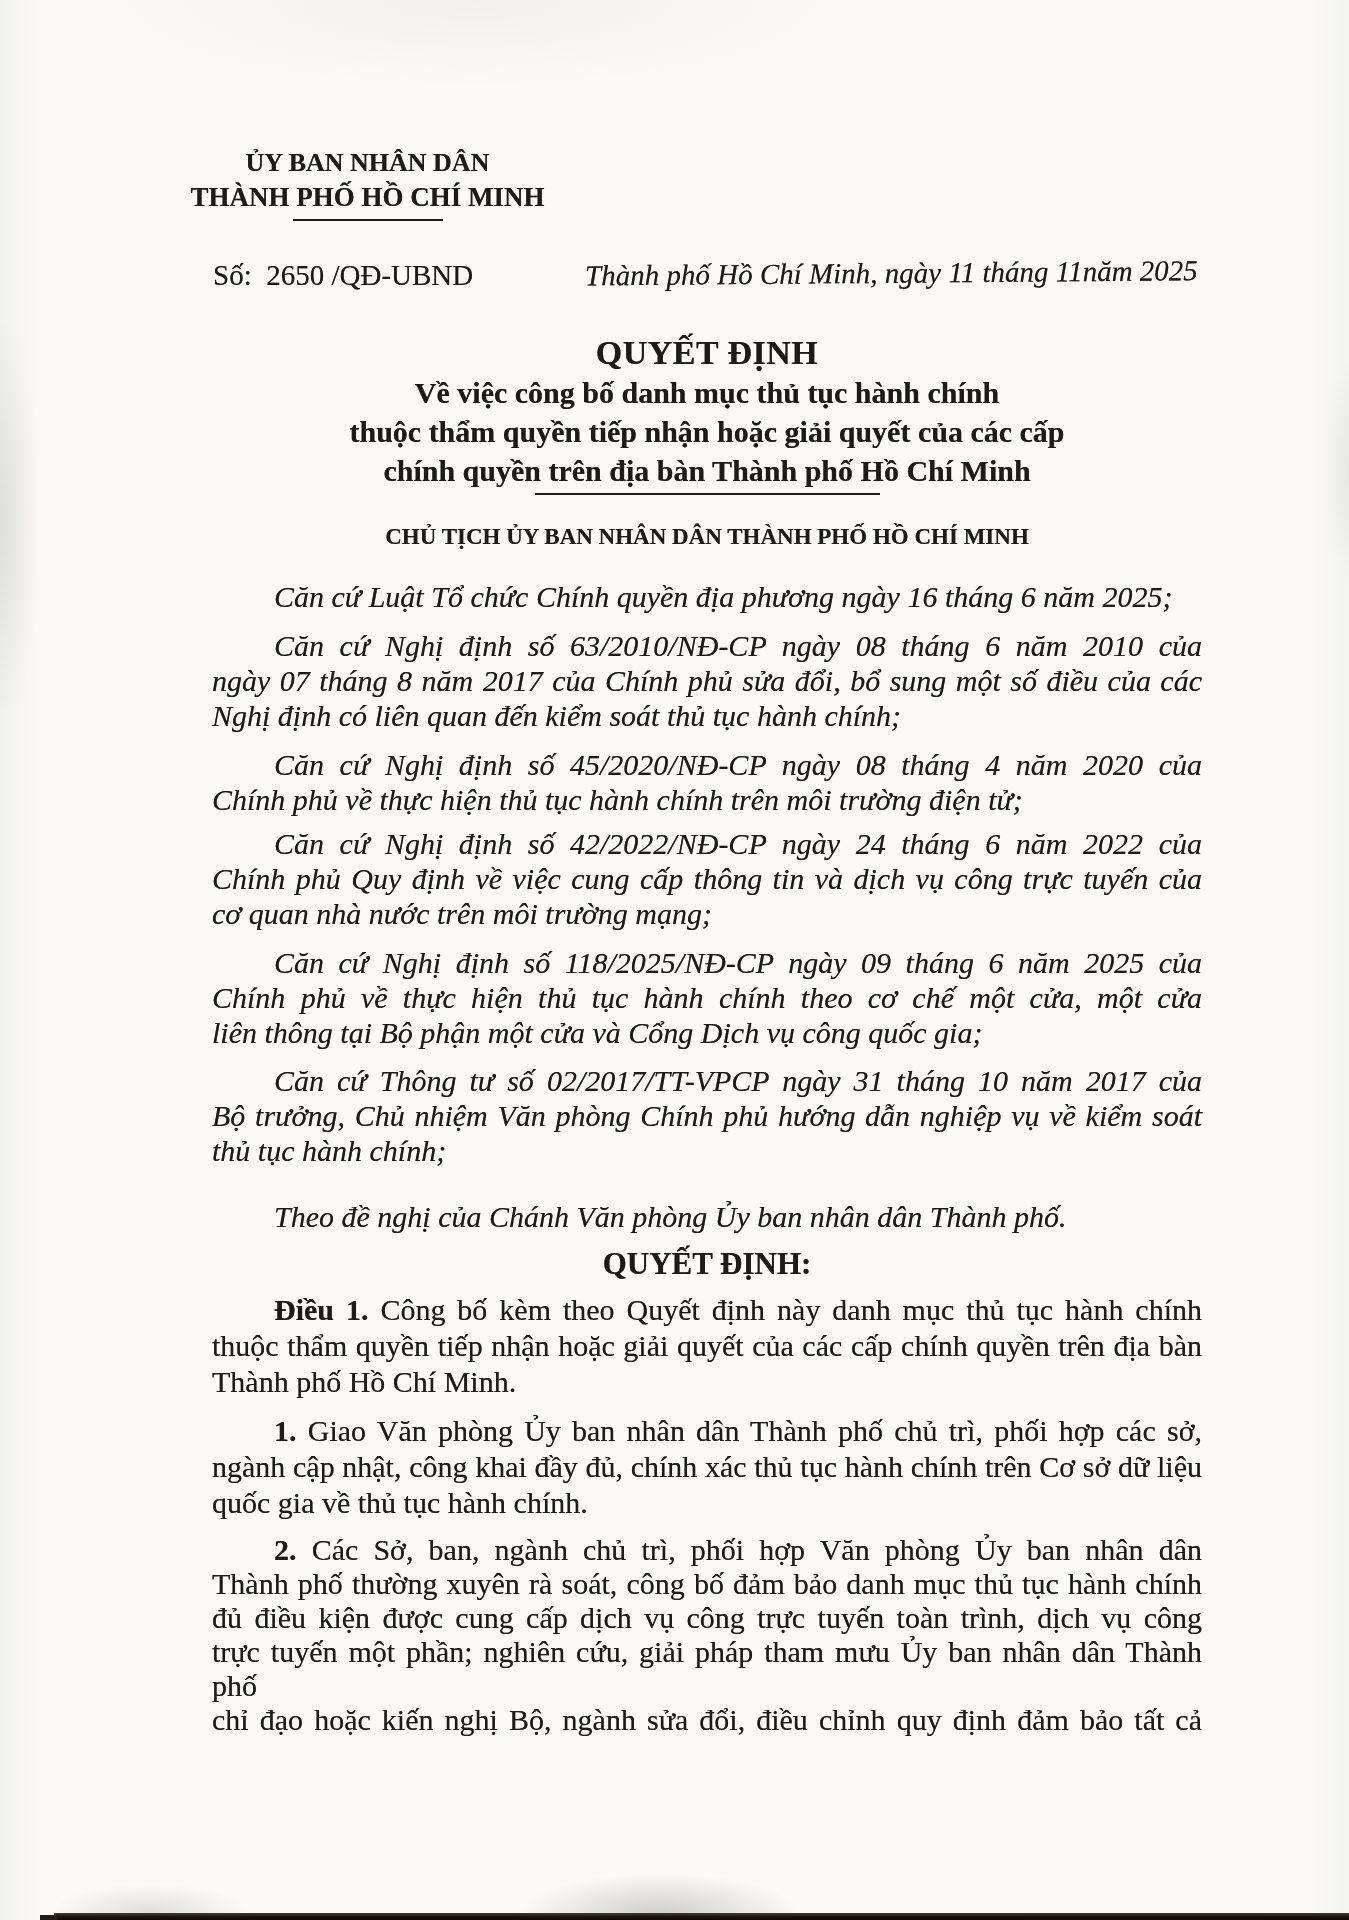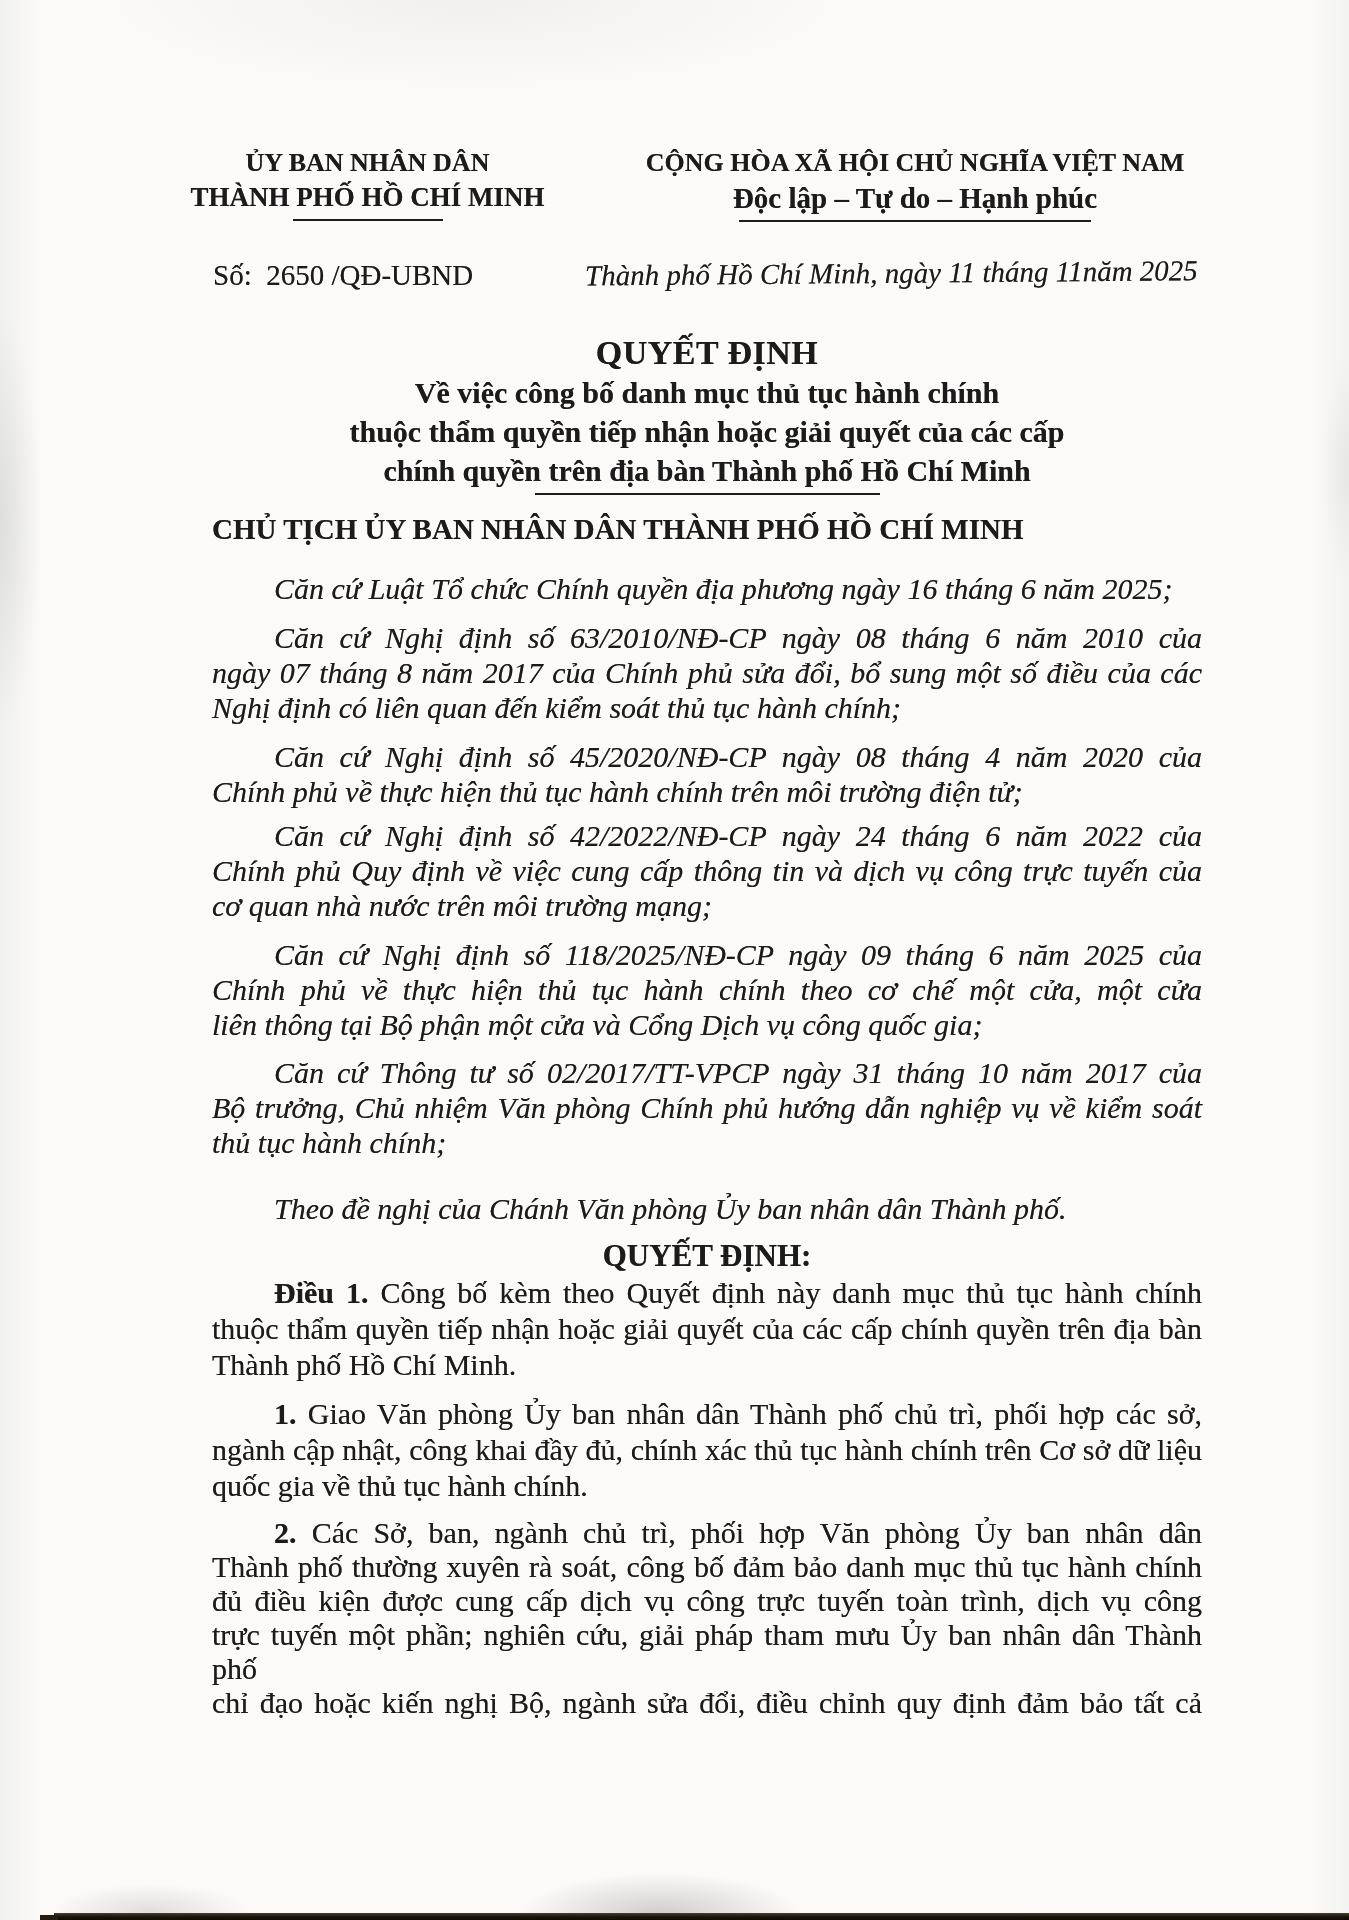--- a/index.html
+++ b/index.html
@@ -34,59 +34,54 @@
 
   .doc-number{position:absolute;left:213px;top:259px;font-size:29px;white-space:pre;}
   .date-line{position:absolute;left:585px;top:257px;width:575px;text-align:center;
              font-style:italic;font-size:29px;white-space:nowrap;transform:rotate(-0.5deg);}
 
   
   .content{position:absolute;left:212px;top:333px;width:990px;}
   .doc-title{text-align:center;font-weight:bold;font-size:34px;line-height:40px;letter-spacing:0.5px;}
   .doc-subtitle div{text-align:center;font-weight:bold;font-size:30px;line-height:39px;}
   .title-rule{border-top:2px solid #1c1c1c;width:345px;height:0;margin:3px auto 0;}
-  .authority{margin-top:16px;font-weight:bold;font-size:29px;line-height:36px;}
+  .authority{margin-top:24px;text-align:center;font-weight:bold;font-size:23px;line-height:36px;}
   .decision-heading{margin-top:12px;text-align:center;font-weight:bold;font-size:31px;line-height:36px;}
 
   .para{margin:0;}
   .ln{display:block;text-align:justify;text-align-last:justify;}
   .ln-last{text-align-last:left;}
   .ln-first{text-indent:62px;}
   .recital .ln{font-style:italic;font-size:30px;line-height:35px;}
   .article .ln{font-size:30px;line-height:36px;}
   .article-tight .ln{line-height:34px;}
   .lbl{font-weight:bold;}
 
   .m-r1{margin-top:24px;}  .m-r2{margin-top:14px;} .m-r3{margin-top:14px;}
   .m-r4{margin-top:9px;}  .m-r5{margin-top:14px;} .m-r6{margin-top:13px;}
   .m-r7{margin-top:31px;}
-  .m-a1{margin-top:1px;}  .m-a2{margin-top:10px;}
+  .m-a1{margin-top:10px;}  .m-a2{margin-top:10px;}
   .m-a3{margin-top:13px;} .m-a4{margin-top:12px;}
 
   
   .scan-band{position:absolute;left:54px;right:0;bottom:0;height:7px;
              background:linear-gradient(180deg,#4a3c2c 0%,#1a130c 55%,#0e0a06 100%);}
   .scan-band-tip{position:absolute;left:40px;bottom:0;width:18px;height:5px;background:#241c12;}
 </style>
 </head>
 <body>
 
 <div class="page softink">
 
   <div class="hdr-left">
     <div class="hdr-l1">ỦY BAN NHÂN DÂN</div>
     <div class="hdr-l2">THÀNH PHỐ HỒ CHÍ MINH</div>
     <div class="rule rule-left"></div>
   </div>
 
-  <div class="hdr-right">
-    <div class="hdr-l1">CỘNG HÒA XÃ HỘI CHỦ NGHĨA VIỆT NAM</div>
-    <div class="hdr-r2">Độc lập – Tự do – Hạnh phúc</div>
-    <div class="rule rule-right"></div>
-  </div>
 
   <div class="doc-number">Số:  2650 /QĐ-UBND</div>
   <div class="date-line">Thành phố Hồ Chí Minh, ngày 11 tháng 11năm 2025</div>
 
   <div class="content">
 
     <div class="doc-title">QUYẾT ĐỊNH</div>
     <div class="doc-subtitle">
       <div>Về việc công bố danh mục thủ tục hành chính</div>
       <div>thuộc thẩm quyền tiếp nhận hoặc giải quyết của các cấp</div>

